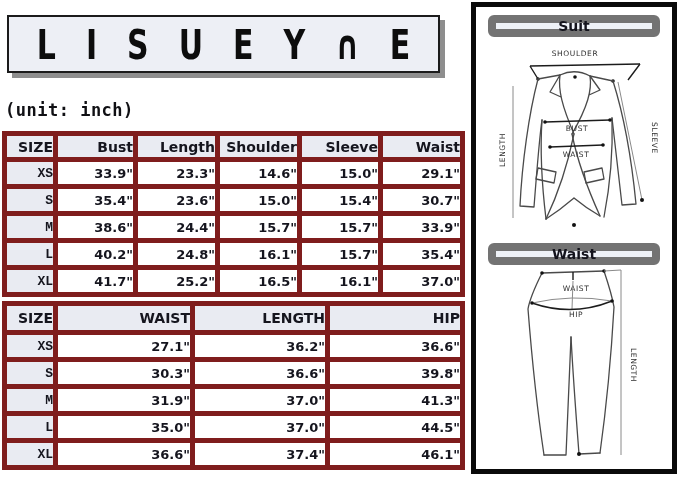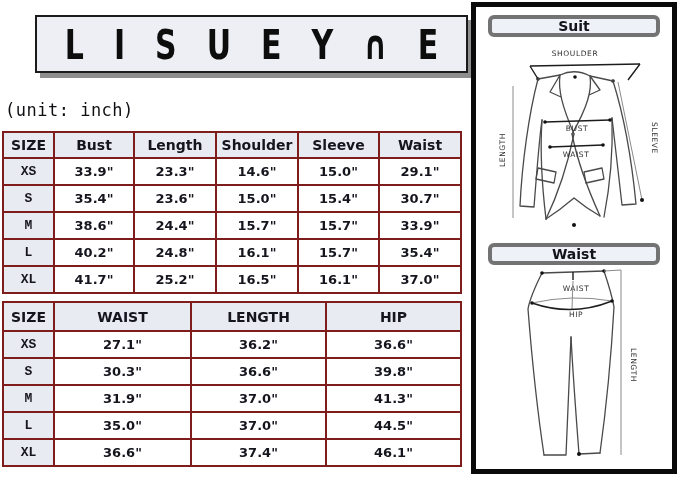--- a/index.html
+++ b/index.html
@@ -1,49 +1,49 @@
 <!DOCTYPE html>
 <html><head>
 <meta charset="utf-8">
 <style>
   html,body{margin:0;padding:0;background:#fff;}
   .stage{position:relative;width:679px;height:477px;background:#ffffff;overflow:hidden;
          font-family:"DejaVu Sans","Liberation Sans",sans-serif;}
 
   
-  .logo-box{position:absolute;left:35px;top:15px;width:433px;height:58px;box-sizing:border-box;
+  .logo-box{position:absolute;left:7px;top:15px;width:433px;height:58px;box-sizing:border-box;
             background:#edeff5;border:2px solid #1b1b1b;box-shadow:5px 5px 0 0 #8e8e8e;
             display:flex;align-items:center;justify-content:center;}
   .logo-text{font-weight:bold;font-size:30px;color:#0d0d0d;letter-spacing:30px;text-indent:30px;
              transform:scaleY(1.35);white-space:nowrap;font-family:"DejaVu Sans",sans-serif;}
 
   
   .note{position:absolute;left:95px;top:84px;width:390px;text-align:center;
         font-size:10.5px;line-height:1.45;color:#9b9b9b;}
-  .unit{position:absolute;left:5px;top:100px;font-size:17px;font-weight:normal;color:#101014;
+  .unit{position:absolute;left:5px;top:100px;font-size:17px;font-weight:bold;color:#101014;
         font-family:"DejaVu Sans Mono","DejaVu Sans",monospace;letter-spacing:0.5px;}
 
   
   table.size-table{position:absolute;left:2px;border-collapse:collapse;table-layout:fixed;
                    background:#fff;color:#15151e;}
-  table.size-table th,table.size-table td{border:2px solid #7f1d1d;text-align:center;
+  table.size-table th,table.size-table td{border:5px solid #7f1d1d;text-align:right;
                    padding:0;overflow:hidden;white-space:nowrap;}
   table.size-table thead th{background:#e9ebf2;font-size:14px;font-weight:bold;}
   table.size-table tbody th{background:#e9ebf2;font-size:13px;font-weight:bold;font-family:Liberation Mono, monospace;}
   table.size-table tbody td{font-size:13px;font-weight:bold;}
   #suit-table{top:131px;width:459px;}
   #suit-table thead tr{height:26px;} #suit-table tbody tr{height:27px;}
   #bottom-table{top:301px;width:459px;}
   #bottom-table thead tr{height:29px;} #bottom-table tbody tr{height:27px;}
 
   
   .panel{position:absolute;left:471px;top:2px;width:206px;height:472px;box-sizing:border-box;
          background:#ffffff;border:5px solid #0a0a0a;}
   .pill{position:absolute;left:12px;width:172px;height:22px;box-sizing:border-box;
-        background:#eef1f7;border:4px solid #737373;border-radius:6px;
+        background:#eef1f7;border:8px solid #737373;border-radius:6px;
         display:flex;align-items:center;justify-content:center;
         font-size:14px;font-weight:bold;color:#13131c;}
   .pill-suit{top:8px;} .pill-bottom{top:236px;}
   .diagram{position:absolute;left:0;}
   .dg-suit{top:31px;} .dg-bottom{top:258px;}
   .sketch{stroke:#4a4a4a;stroke-width:1.3;fill:none;stroke-linecap:round;stroke-linejoin:round;}
   .meas{stroke:#1c1c1c;stroke-width:1.4;fill:none;}
   .guide{stroke:#8a8a8a;stroke-width:1;fill:none;}
   .dot{fill:#111;stroke:none;}
   .lbl{font-size:7.5px;fill:#2e2e2e;letter-spacing:0.6px;text-anchor:middle;

